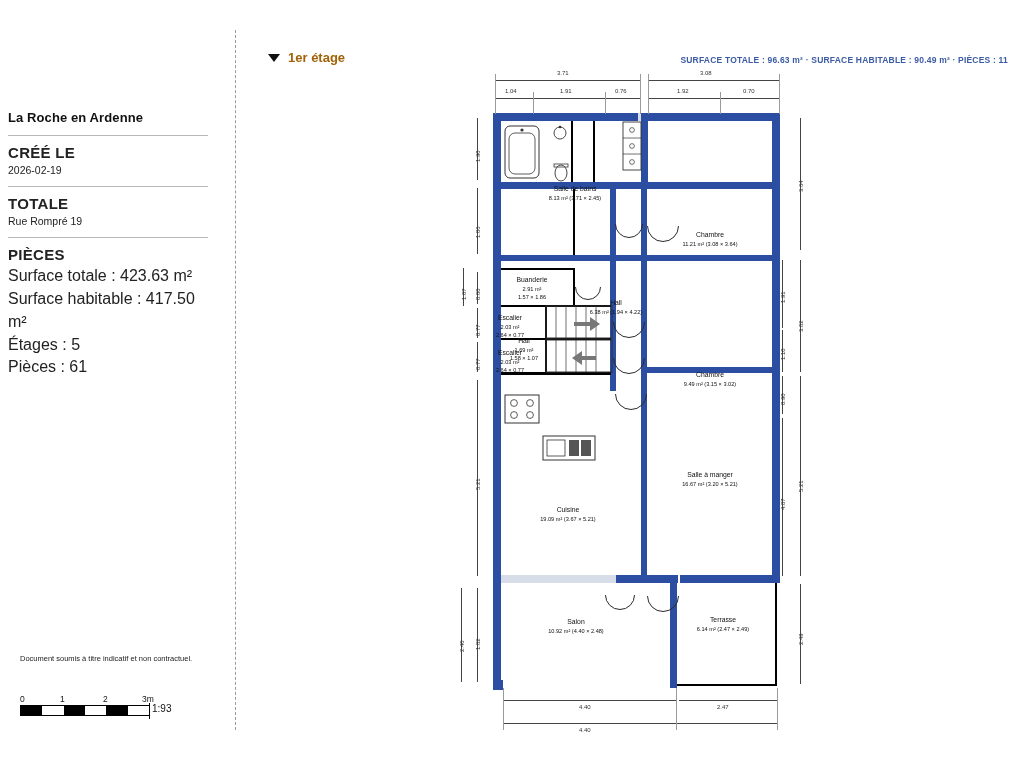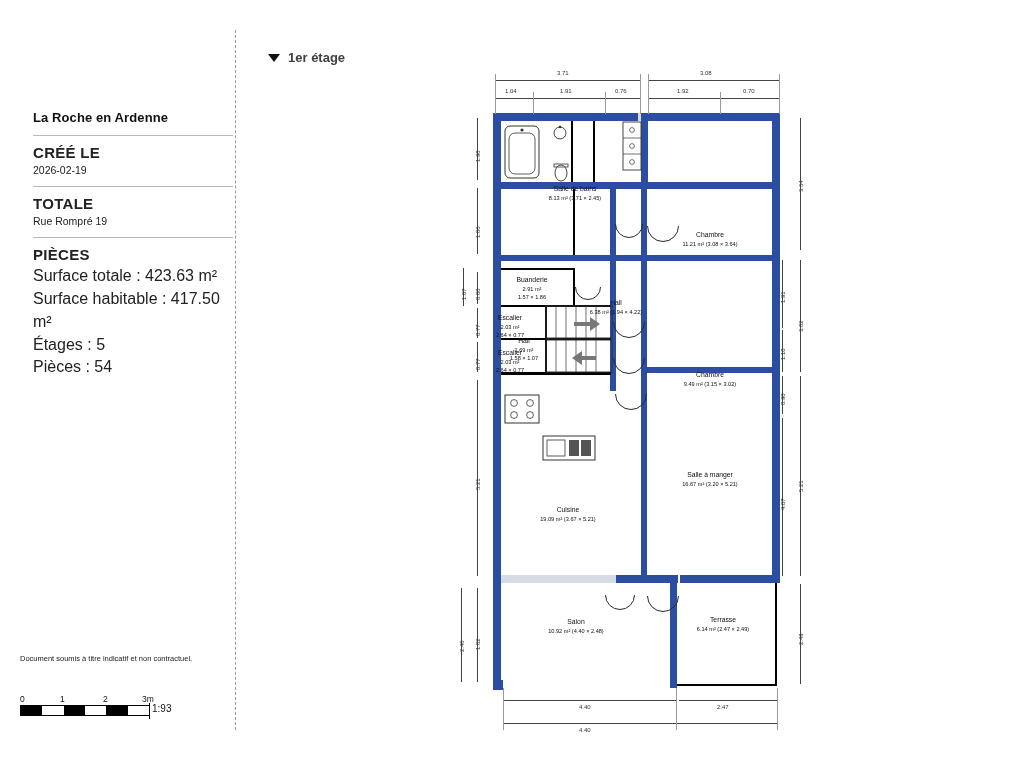--- a/index.html
+++ b/index.html
@@ -16,21 +16,21 @@
     overflow: hidden;
   }
   .page {
     position: absolute;
     inset: 0;
   }
 
   
   .sidebar {
     position: absolute;
-    left: 33px;
+    left: 8px;
     top: 110px;
     width: 200px;
   }
   .sidebar .title {
     font-size: 13px;
     font-weight: bold;
     letter-spacing: .1px;
     color: #111;
     margin-bottom: 10px;
   }
@@ -126,21 +126,21 @@
     border-left: 1px dashed #9a9a9a;
   }
 
   
   .floor-title {
     position: absolute;
     left: 268px;
     top: 50px;
     font-size: 13px;
     font-weight: bold;
-    color: #404040;
+    color: #a16207;
     display: flex;
     align-items: center;
     gap: 8px;
   }
   .tri {
     width: 0; height: 0;
     border-left: 6px solid transparent;
     border-right: 6px solid transparent;
     border-top: 8px solid #111;
   }
@@ -232,21 +232,21 @@
 
     <div class="sec-label">TOTALE</div>
     <div class="sec-value">Rue Rompré 19</div>
     <div class="rule"></div>
 
     <div class="sec-label">PIÈCES</div>
     <div class="details-lines">
       <div>Surface totale : 423.63 m²</div>
       <div>Surface habitable : 417.50 m²</div>
       <div>Étages : 5</div>
-      <div>Pièces : 54</div>
+      <div>Pièces : 61</div>
     </div>
   </div>
 
 
   <div class="disclaimer">Document soumis à titre indicatif et non contractuel.</div>
 
   <div class="scalebar">
     <div class="scale-nums">
       <span style="left:0px">0</span>
       <span style="left:40px">1</span>
@@ -264,20 +264,21 @@
     </div>
     <div class="scale-ratio">1:93</div>
   </div>
 
   <div class="vsep"></div>
 
   <div class="floor-title">
     <span class="tri"></span>
     <span>1er étage</span>
   </div>
+  <div class="surface-head">SURFACE TOTALE : 96.63 m² · SURFACE HABITABLE : 90.49 m² · PIÈCES : 11</div>
 
   <div class="plan">
 
     <div class="wall" style="left:38px; top:53px; width:145px; height:8px;"></div>
 
     <div class="wall" style="left:190px; top:53px; width:135px; height:8px;"></div>
 
     <div class="wall" style="left:38px; top:53px; width:8px; height:570px;"></div>
 
     <div class="wall" style="left:317px; top:53px; width:8px; height:260px;"></div>

